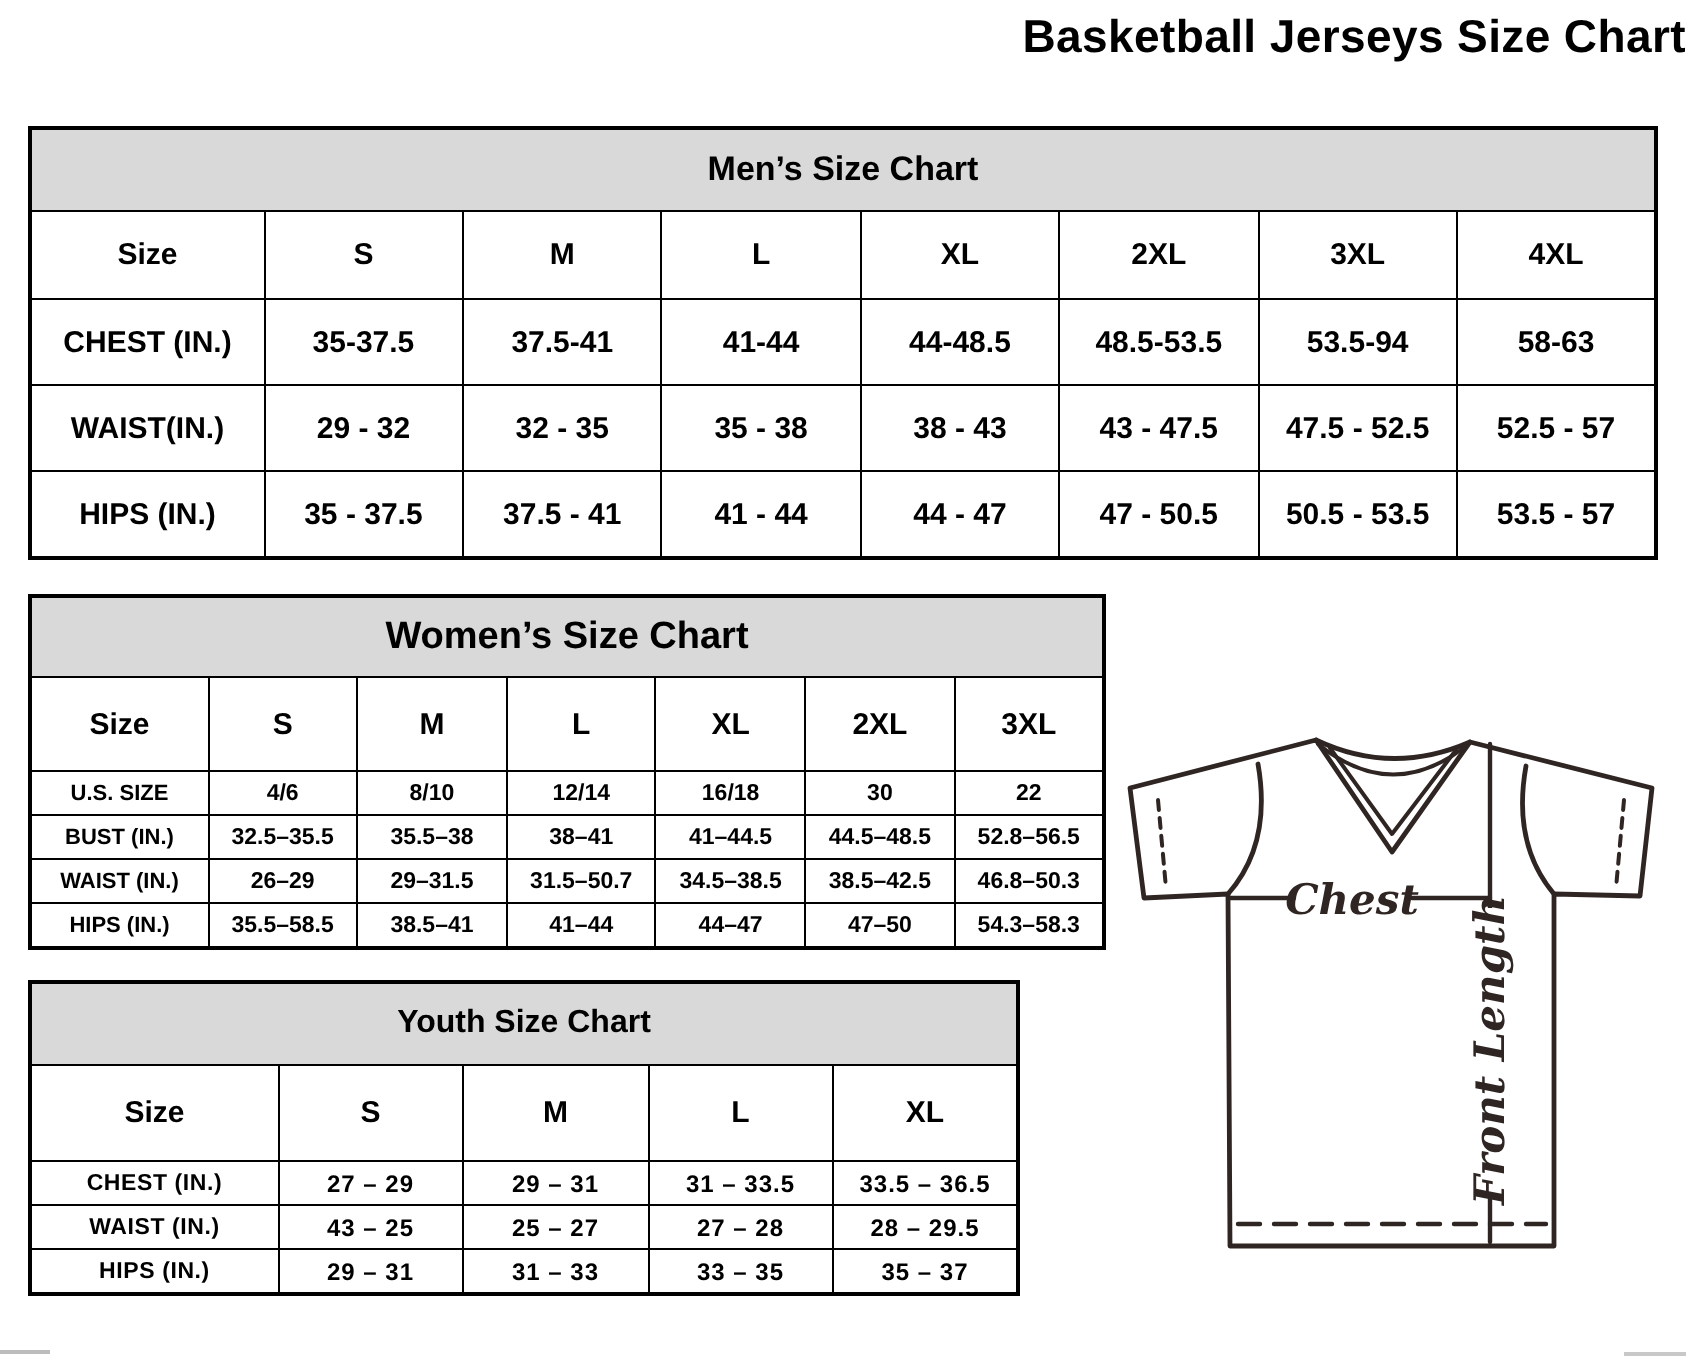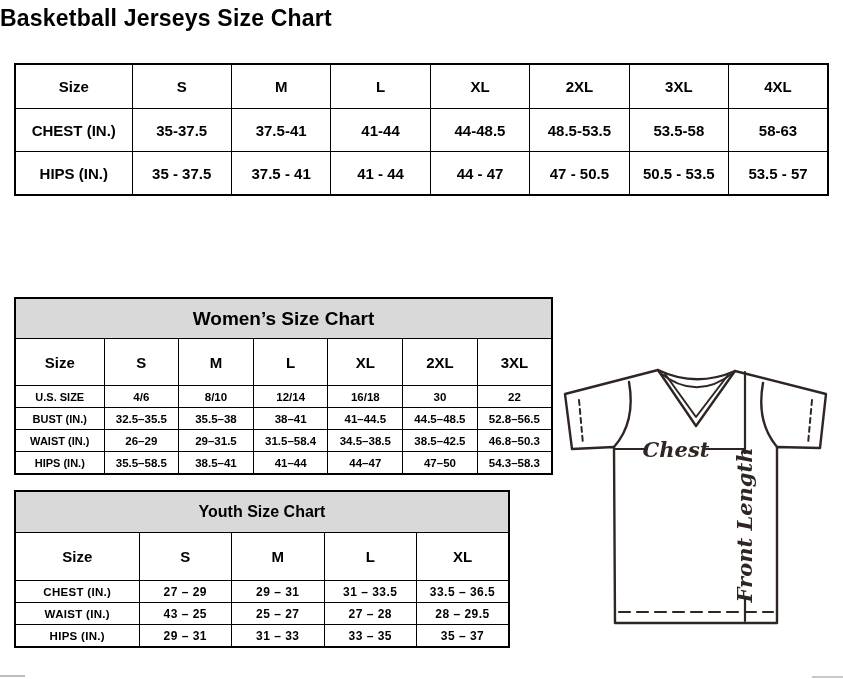--- a/index.html
+++ b/index.html
@@ -2,21 +2,21 @@
 <html><head>
 <meta charset="utf-8">
 <style>
   html,body { margin:0; padding:0; background:#ffffff; }
   .page {
     position:relative; width:843px; height:679px; background:#ffffff;
     font-family:"Liberation Sans", sans-serif; color:#000; overflow:hidden;
   }
   .title {
     position:absolute; top:5px; left:0; width:100%;
-    text-align:left; font-size:23px; font-weight:bold; letter-spacing:0.2px;
+    text-align:right; font-size:23px; font-weight:bold; letter-spacing:0.2px;
   }
   table {
     position:absolute; border-collapse:collapse; table-layout:fixed;
     background:#fff; border:2px solid #000;
   }
   td { border:1px solid #000; text-align:center; vertical-align:middle; padding:0; font-weight:bold; }
   .band { background:#d9d9d9; font-weight:bold; }
 
   
   .men { left:14px; top:63px; width:815px; }
@@ -59,39 +59,52 @@
       <col style="width:117px">
         <col>
         <col>
         <col>
         <col>
         <col>
         <col>
         <col>
     </colgroup>
     <tbody>
+        <tr class="band">
+      <td colspan="8">Men’s Size Chart</td>
+    </tr>
     <tr class="hdr">
       <td>Size</td>
       <td>S</td>
       <td>M</td>
       <td>L</td>
       <td>XL</td>
       <td>2XL</td>
       <td>3XL</td>
       <td>4XL</td>
     </tr>
     <tr class="data">
       <td class="lbl">CHEST (IN.)</td>
       <td>35-37.5</td>
       <td>37.5-41</td>
       <td>41-44</td>
       <td>44-48.5</td>
       <td>48.5-53.5</td>
-      <td>53.5-58</td>
+      <td>53.5-94</td>
       <td>58-63</td>
+    </tr>
+    <tr class="data">
+      <td class="lbl">WAIST(IN.)</td>
+      <td>29 - 32</td>
+      <td>32 - 35</td>
+      <td>35 - 38</td>
+      <td>38 - 43</td>
+      <td>43 - 47.5</td>
+      <td>47.5 - 52.5</td>
+      <td>52.5 - 57</td>
     </tr>
     <tr class="data">
       <td class="lbl">HIPS (IN.)</td>
       <td>35 - 37.5</td>
       <td>37.5 - 41</td>
       <td>41 - 44</td>
       <td>44 - 47</td>
       <td>47 - 50.5</td>
       <td>50.5 - 53.5</td>
       <td>53.5 - 57</td>
@@ -137,21 +150,21 @@
       <td>35.5–38</td>
       <td>38–41</td>
       <td>41–44.5</td>
       <td>44.5–48.5</td>
       <td>52.8–56.5</td>
     </tr>
     <tr class="data">
       <td class="lbl">WAIST (IN.)</td>
       <td>26–29</td>
       <td>29–31.5</td>
-      <td>31.5–58.4</td>
+      <td>31.5–50.7</td>
       <td>34.5–38.5</td>
       <td>38.5–42.5</td>
       <td>46.8–50.3</td>
     </tr>
     <tr class="data">
       <td class="lbl">HIPS (IN.)</td>
       <td>35.5–58.5</td>
       <td>38.5–41</td>
       <td>41–44</td>
       <td>44–47</td>

